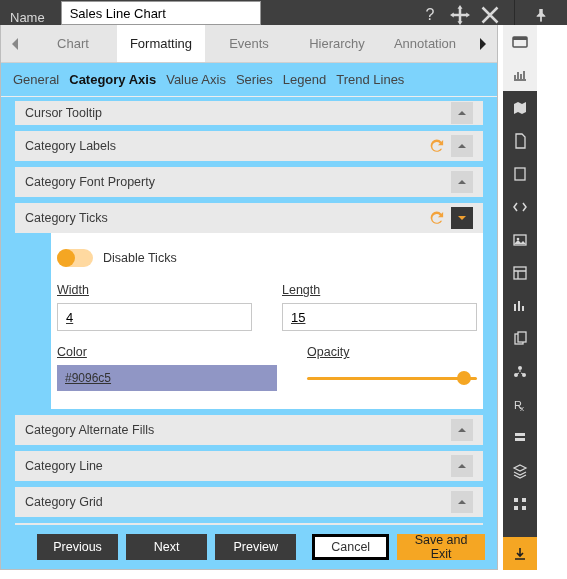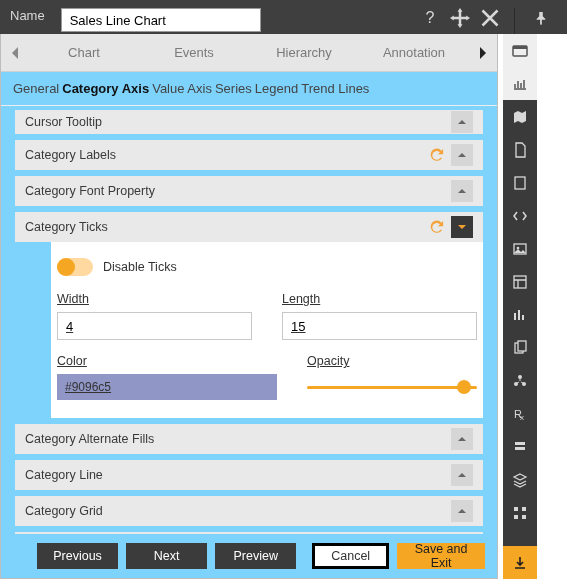--- a/index.html
+++ b/index.html
@@ -1,37 +1,37 @@
 <!DOCTYPE html>
 <html><head>
 <meta charset="utf-8">
 <style>
   * { box-sizing: border-box; margin: 0; padding: 0; font-family: Arial, sans-serif; }
   body { width: 567px; height: 579px; background: #fff; position: relative; overflow: hidden; }
-  .titlebar { background: #3f3f3f; height: 34px; display: flex; align-items: flex-start; padding: 8px 10px; color: #d8d8d8; }
+  .titlebar { background: #3f3f3f; height: 25px; display: flex; align-items: flex-end; padding: 0 10px; color: #d8d8d8; }
   .titlebar .label { font-size: 13px; margin-right: 16px; }
   .titlebar input { height: 24px; width: 200px; padding: 0 8px; font-size: 13px; border: 1px solid #999; background: #fff; }
   .titlebar .spacer { flex: 1; }
   .titlebar .ticon { width: 20px; height: 20px; margin-left: 10px; display: flex; align-items: center; justify-content: center; cursor: pointer; color: #d8d8d8; fill: #d8d8d8; }
   .titlebar .divider { width: 1px; height: 34px; background: #2a2a2a; margin-left: 14px; }
   .titlebar .pin { width: 32px; text-align: center; }
 
   .main-row { display: flex; height: 545px; }
   .leftpane { width: 498px; border: 1px solid #bdbdbd; border-top: none; display: flex; flex-direction: column; background: #7dd3fc; }
   .gap { width: 5px; }
   .sidebar { width: 34px; background: #3a3a3a; display: flex; flex-direction: column; }
   .edgepad { width: 30px; background: #fff; }
 
   .tabs1 { height: 38px; background: #e6e6e6; display: flex; align-items: stretch; border-bottom: 1px solid #d0d0d0; }
   .tabs1 .navbtn { width: 28px; display: flex; align-items: center; justify-content: center; cursor: pointer; }
   .tabs1 .navbtn svg { fill: #888; }
   .tabs1 .tab { flex: 1; display: flex; align-items: center; justify-content: center; font-size: 13px; color: #7a7a7a; cursor: pointer; }
   .tabs1 .tab.active { background: #fff; color: #222; }
 
-  .tabs2 { height: 34px; display: flex; align-items: center; padding: 0 12px; gap: 3px; font-size: 13px; color: #444; border-bottom: 1px solid #eee; }
+  .tabs2 { height: 34px; display: flex; align-items: center; padding: 0 12px; gap: 10px; font-size: 13px; color: #444; border-bottom: 1px solid #eee; }
   .tabs2 .st { cursor: pointer; }
   .tabs2 .st.active { font-weight: bold; color: #111; }
 
   .scroll { flex: 1; overflow-y: auto; position: relative; padding: 4px 14px 10px 14px; }
   .scroll::-webkit-scrollbar { width: 10px; }
   .scroll::-webkit-scrollbar-thumb { background: #c9c9c9; }
 
   .acc { background: #e9e9e9; height: 30px; display: flex; align-items: center; padding: 0 10px; font-size: 12.5px; color: #3a3a3a; margin-top: 6px; position: relative; }
   .acc .title { flex: 1; }
   .acc .ref { width: 16px; height: 16px; margin-right: 6px; display: flex; align-items: center; justify-content: center; }
@@ -97,20 +97,21 @@
 <div class="main-row">
   <div class="leftpane">
 
     <div class="tabs1">
       <div class="navbtn">
           <svg width="10" height="14" viewBox="0 0 10 14">
             <path d="M8 1L2 7l6 6"></path>
           </svg>
         </div>
       <div class="tab">Chart</div>
+      <div class="tab active">Formatting</div>
       <div class="tab">Events</div>
       <div class="tab">Hierarchy</div>
       <div class="tab">Annotation</div>
       <div class="navbtn">
           <svg width="10" height="14" viewBox="0 0 10 14">
             <path d="M2 1l6 6-6 6" fill="#222"></path>
           </svg>
         </div>
     </div>
 

